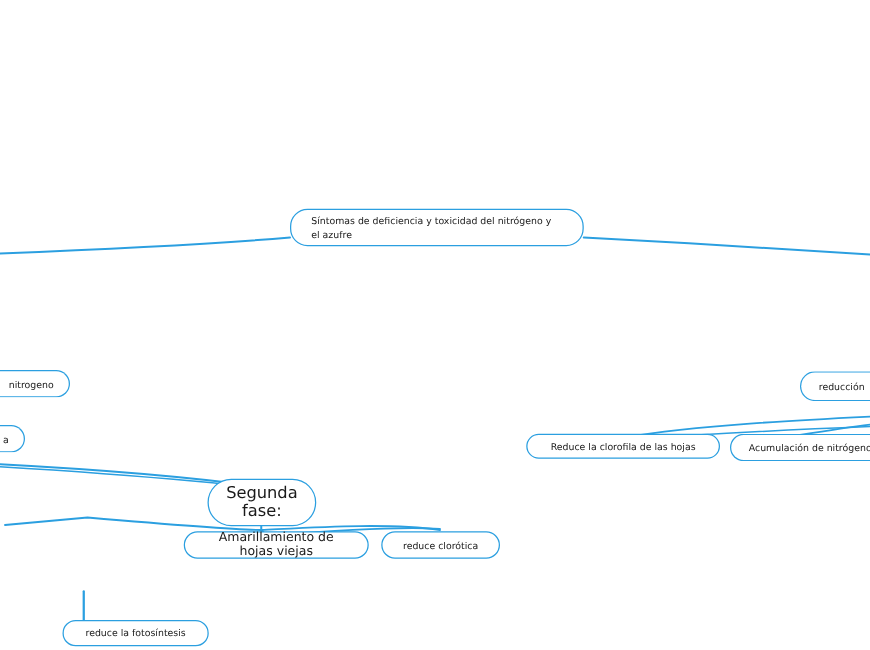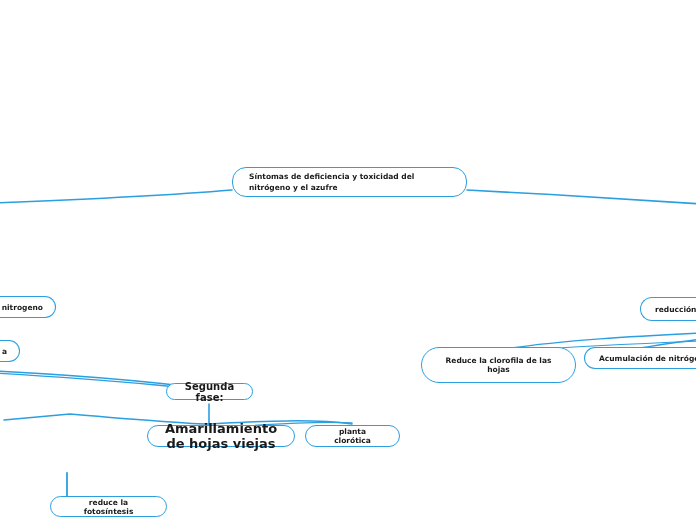--- a/index.html
+++ b/index.html
@@ -30,21 +30,21 @@
     width: 696px;
     height: 520px;
     pointer-events: none;
   }
   .node {
     position: absolute;
     box-sizing: border-box;
     background: #ffffff;
     border: 1.4px solid #2b9fe0;
     color: #1a1a1a;
-    font-weight: bold;
+    font-weight: normal;
     display: flex;
     align-items: center;
     z-index: 5;
   }
   .node .label {
     display: block;
     white-space: pre-line;
   }
   
   .pill {
@@ -130,38 +130,38 @@
   </div>
 
   <div class="node pill clip-left" style="left:-30px; top:340px; width:50px; height:22px; font-size:7.5px;">
     <span class="label">a</span>
   </div>
 
   <div class="node pill clip-right" style="left:640px; top:297px; width:80px; height:24px; font-size:7.5px;">
     <span class="label">reducción</span>
   </div>
 
-  <div class="node pill" style="left:421px; top:347px; width:155px; height:36px; font-size:7.5px;">
+  <div class="node pill" style="left:421px; top:347px; width:155px; height:20px; font-size:7.5px;">
     <span class="label">Reduce la clorofila de las hojas</span>
   </div>
 
   <div class="node pill clip-right" style="left:584px; top:347px; width:140px; height:22px; font-size:7.5px;">
     <span class="label">Acumulación de nitrógeno</span>
   </div>
 
-  <div class="node pill" style="left:166px; top:383px; width:87px; height:17px; font-size:10px;">
+  <div class="node pill" style="left:166px; top:383px; width:87px; height:38px; font-size:13px;">
     <span class="label">Segunda fase:</span>
   </div>
 
 
-  <div class="node pill" style="left:147px; top:425px; width:148px; height:22px; font-size:13px;">
+  <div class="node pill" style="left:147px; top:425px; width:148px; height:22px; font-size:10px;">
     <span class="label">Amarillamiento de hojas viejas</span>
   </div>
 
   <div class="node pill" style="left:305px; top:425px; width:95px; height:22px; font-size:7.5px;">
-    <span class="label">planta clorótica</span>
+    <span class="label">reduce clorótica</span>
   </div>
 
   <div class="node pill" style="left:8px; top:496px; width:117px; height:21px; font-size:7.5px;margin-left:42px;">
     <span class="label">reduce la fotosíntesis</span>
   </div>
 
 </div>
 
 </body></html>

